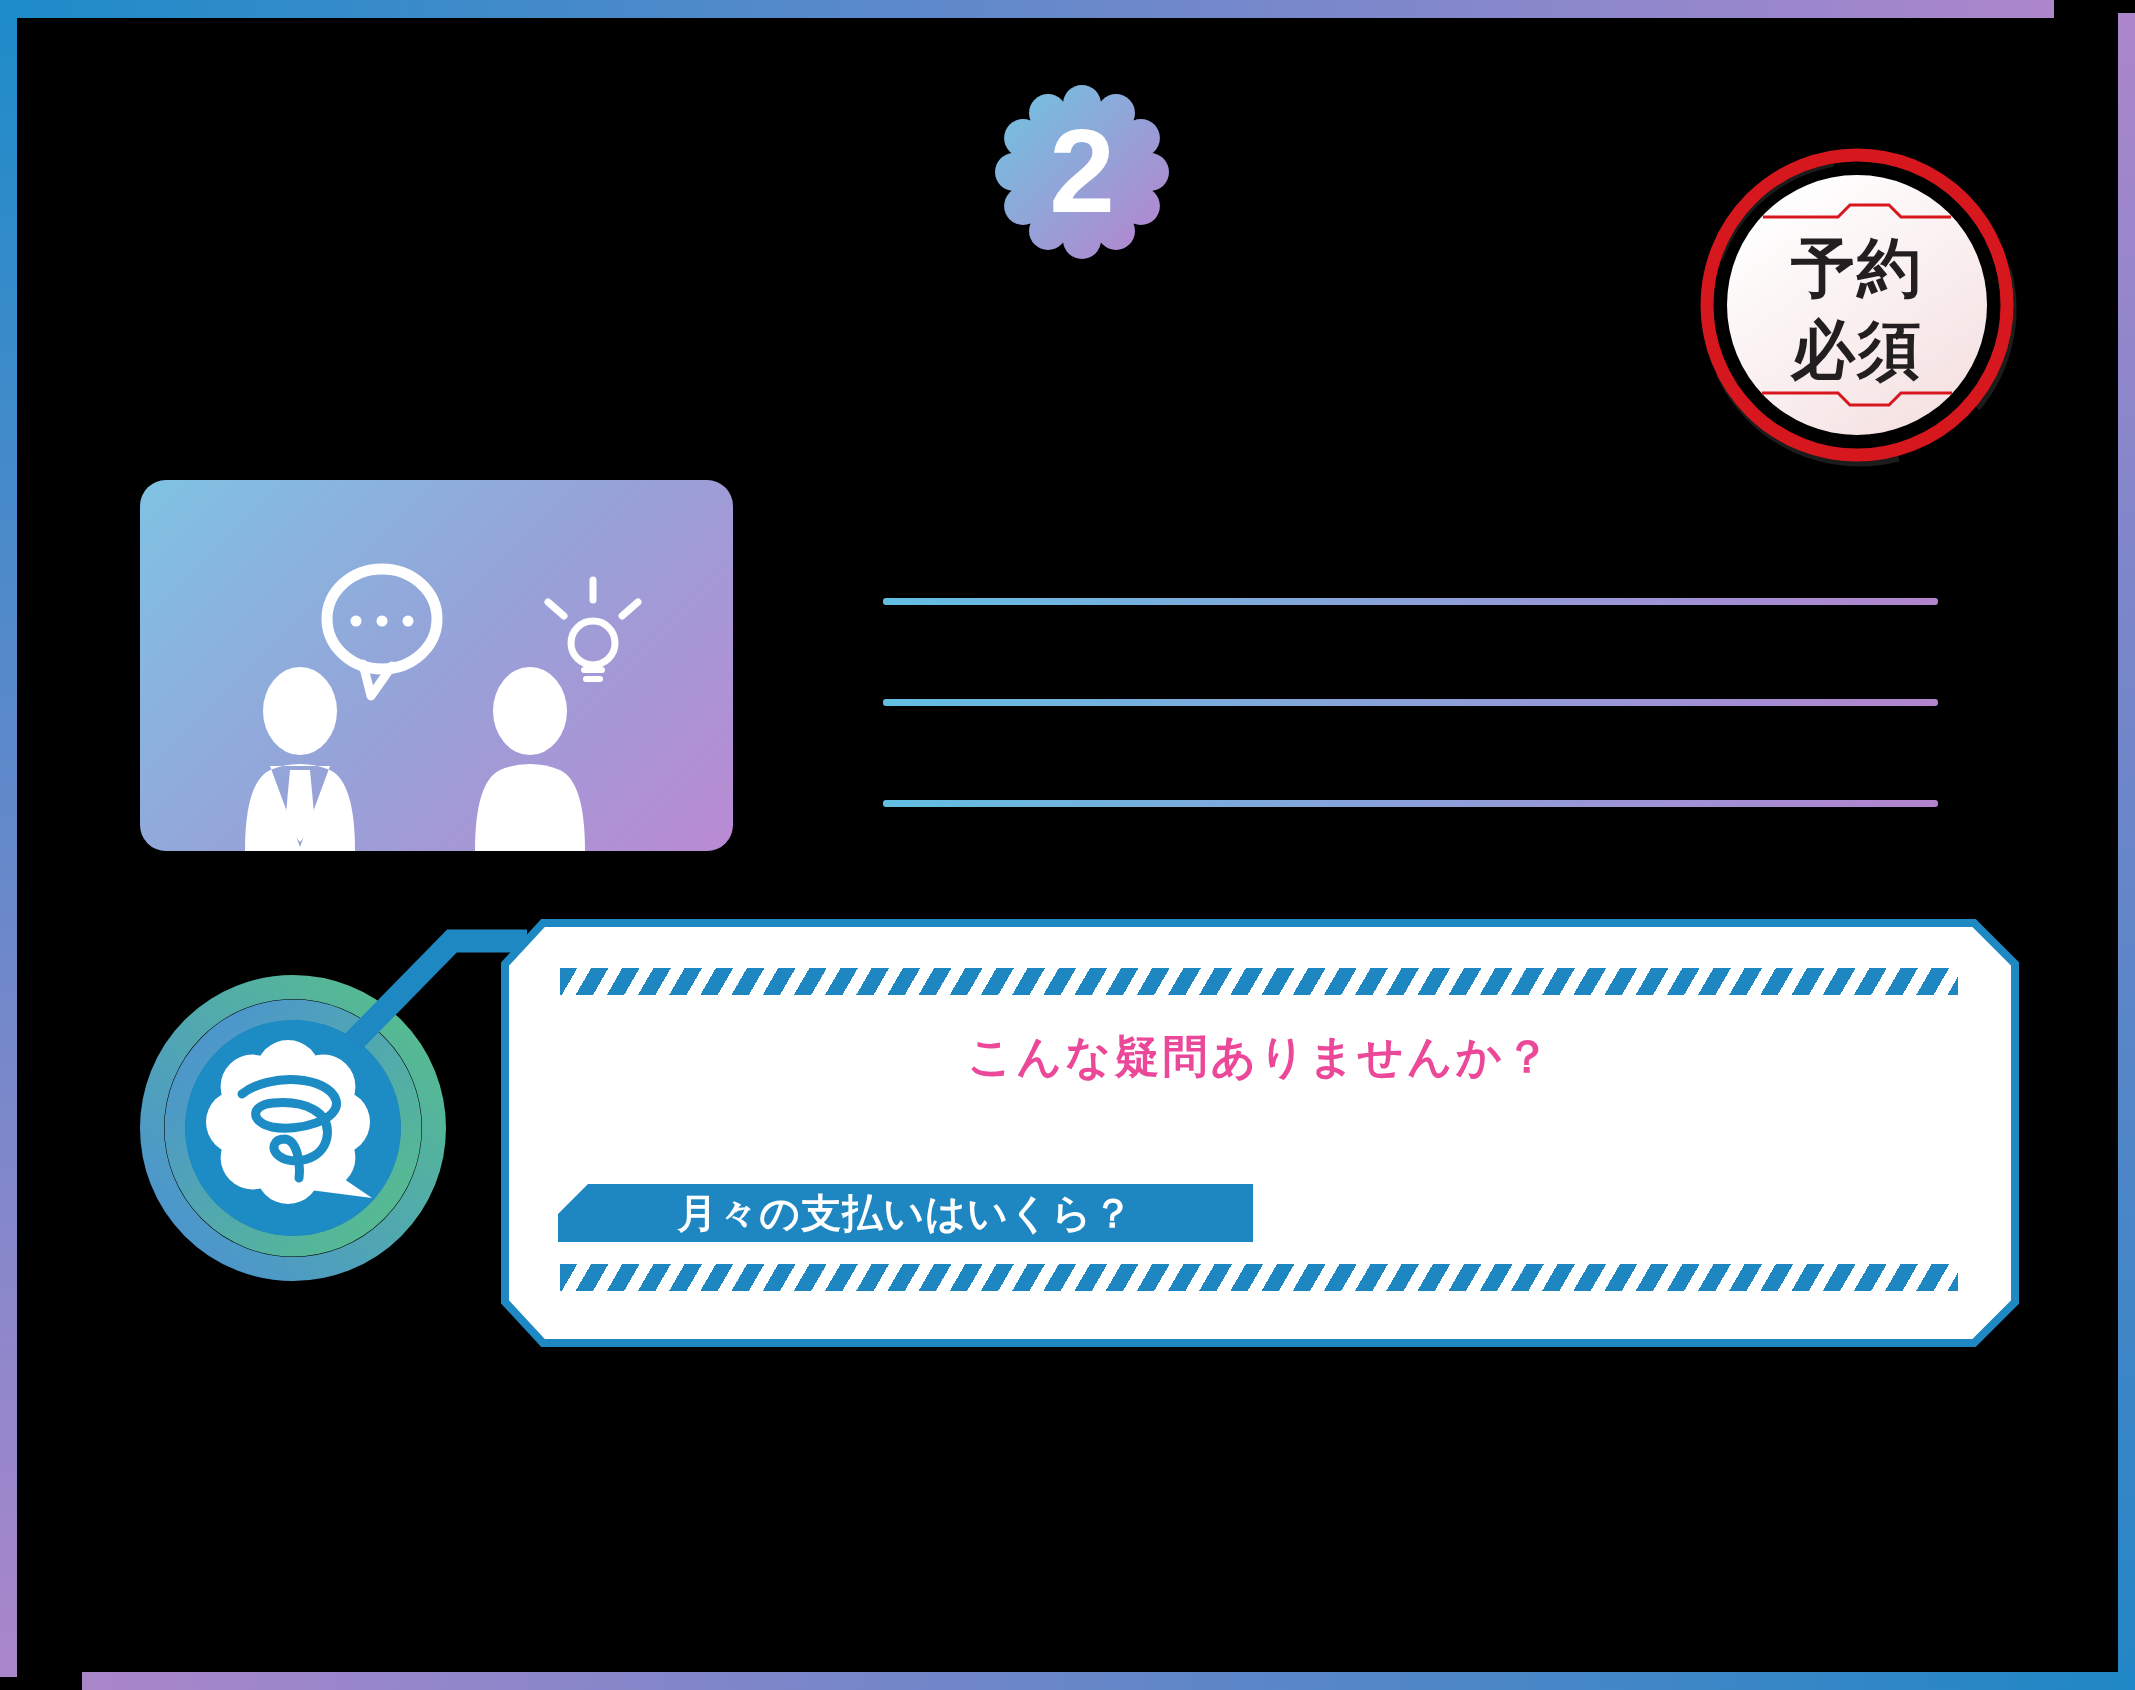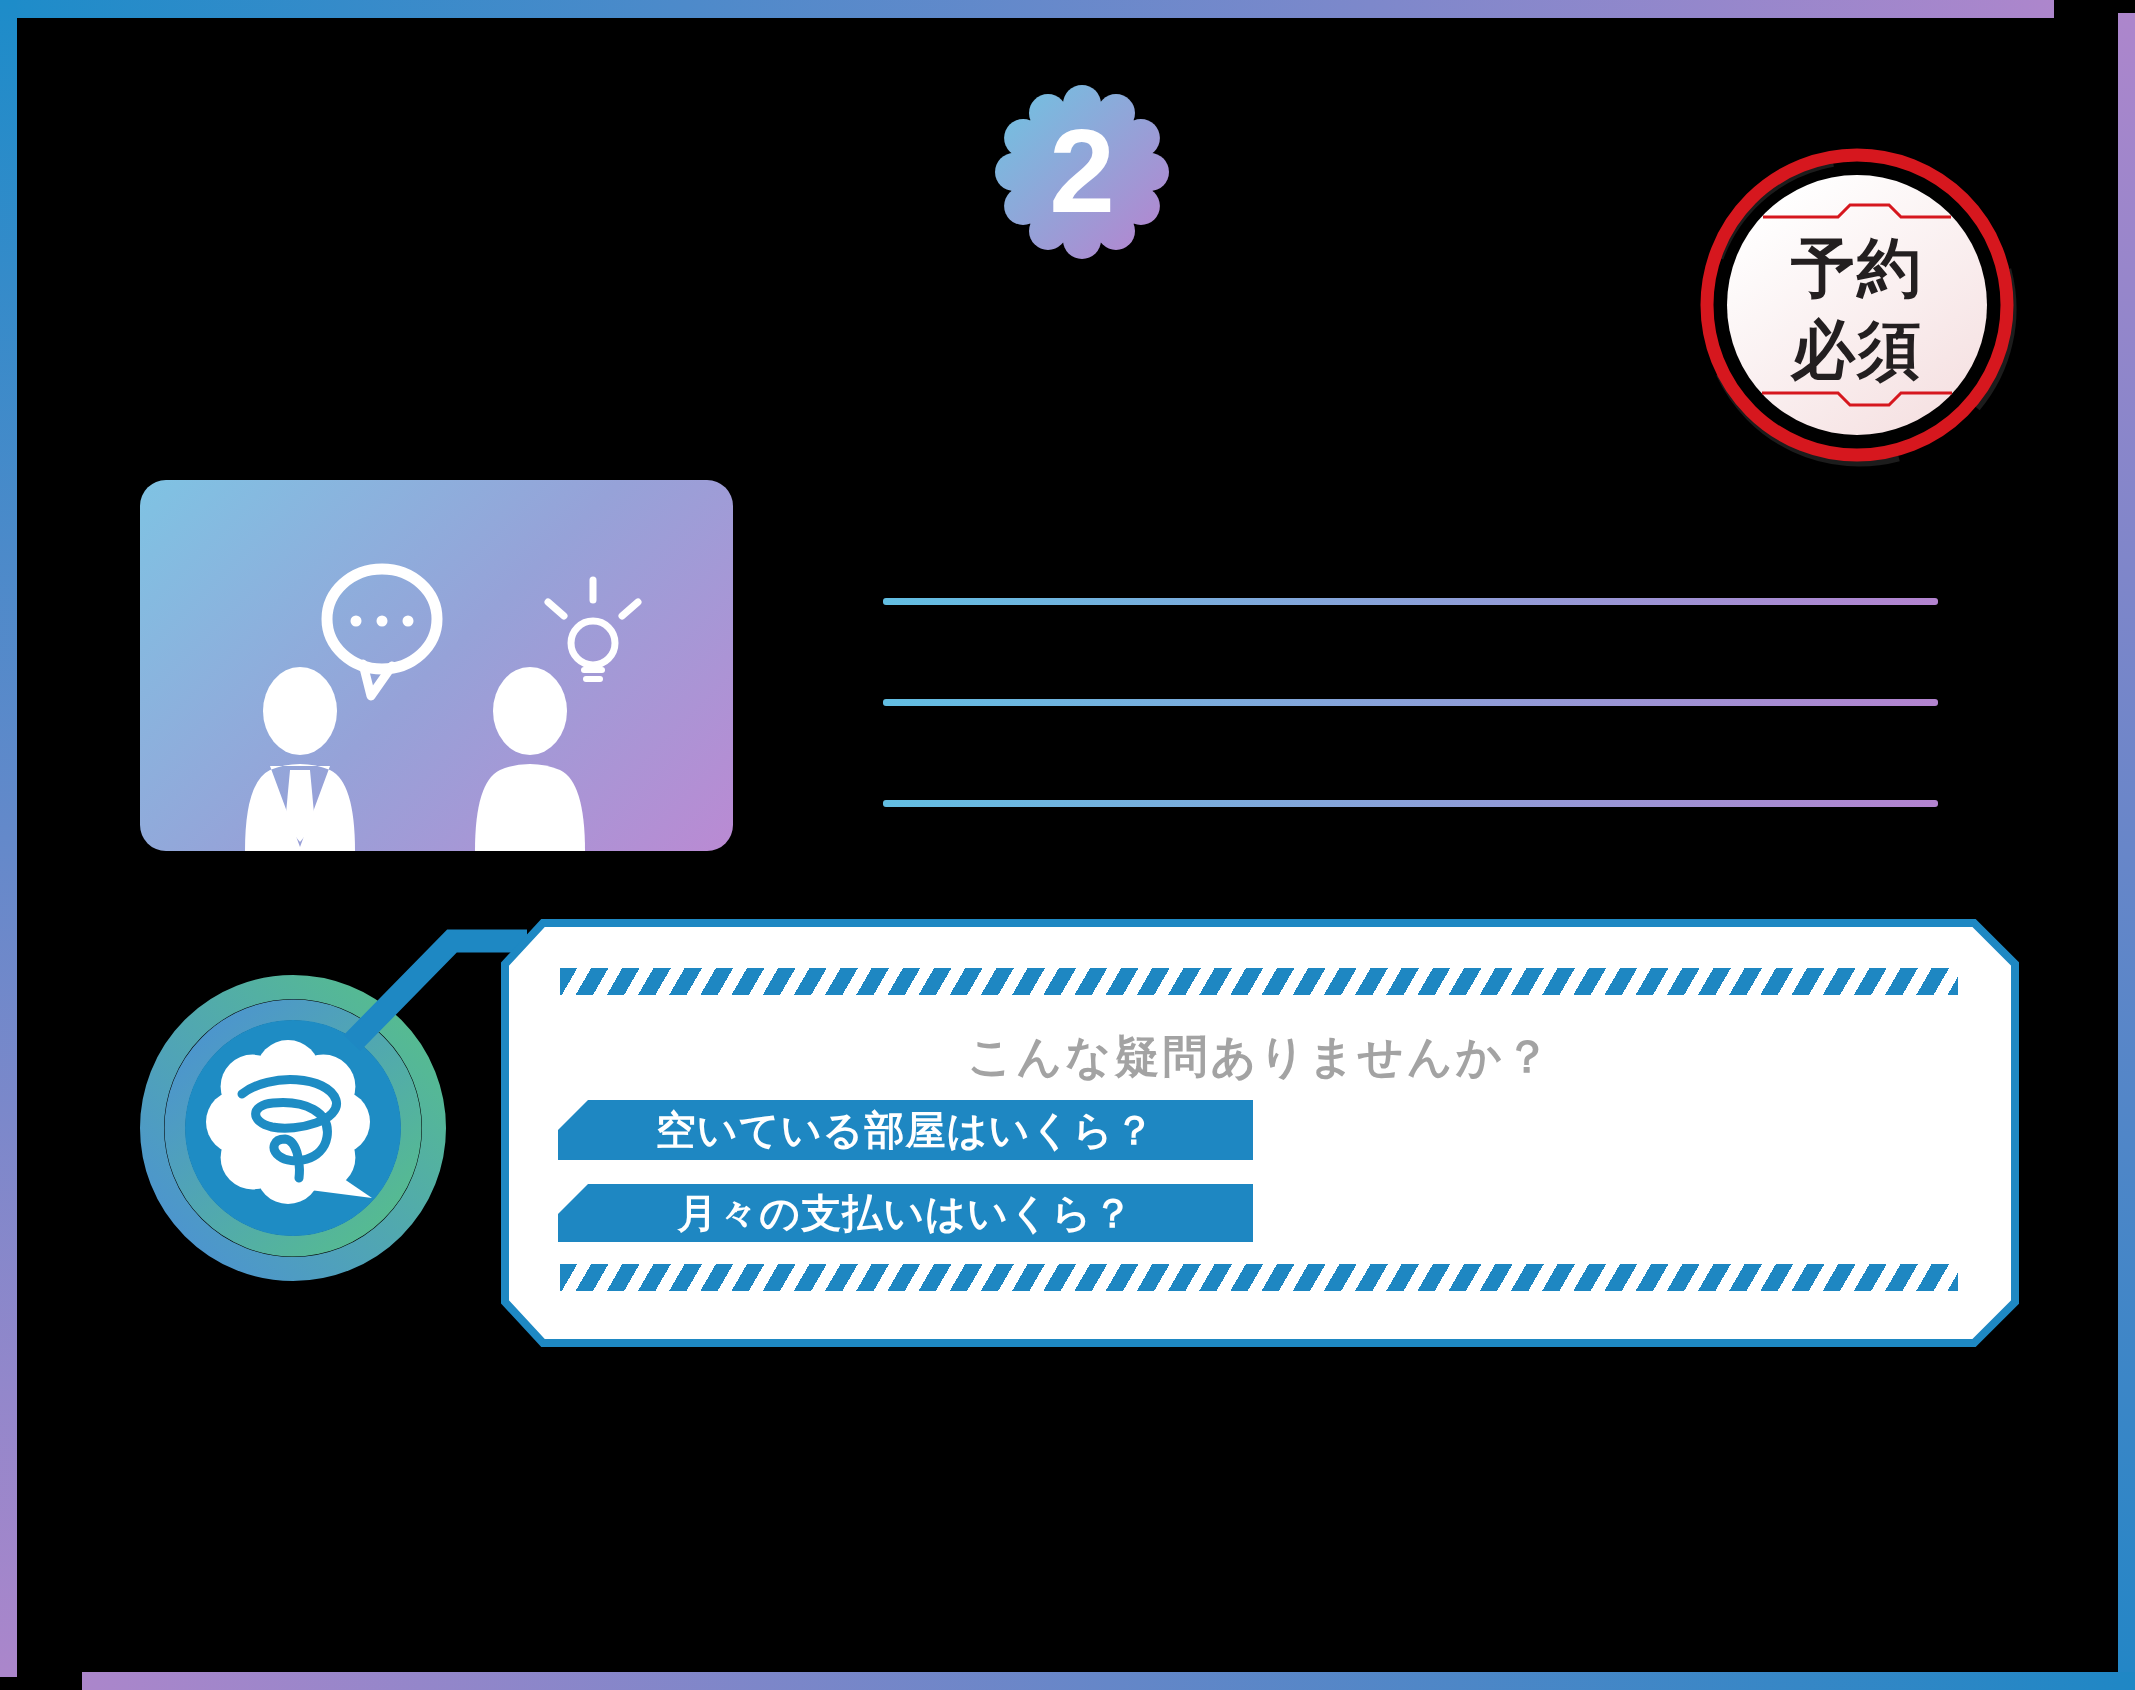--- a/index.html
+++ b/index.html
@@ -19,21 +19,21 @@
 
   
   .uline{left:883px;width:1055px;height:7px;border-radius:3px;
          background:linear-gradient(90deg,#62bee2,#b383cf);}
 
   
   .qbox{left:497px;top:915px;width:1526px;height:436px;}
   .stripes{height:27px;width:1398px;left:63px;
            background:repeating-linear-gradient(120deg,#1e87c2 0 15px,transparent 15px 27px);}
   .qtitle{left:0;top:112px;width:100%;text-align:center;font-size:45px;font-weight:bold;
-          color:#a3a3a3;letter-spacing:3px;}
+          color:#ec4899;letter-spacing:3px;}
   .qbtn{background:#1e87c2;color:#fff;font-size:40px;font-weight:bold;display:flex;
         align-items:center;justify-content:center;letter-spacing:1px;
         clip-path:polygon(30px 0,100% 0,100% 100%,0 100%,0 30px);}
   .r1{top:185px;height:60px;} .r2{top:269px;height:58px;}
   .c1{left:61px;width:695px;} .c2{left:787px;width:678px;}
 
   svg text{font-family:"Liberation Sans","DejaVu Sans",sans-serif;}
 </style>
 </head>
 <body>
@@ -156,18 +156,17 @@
              C323,1161 292,1166 279,1156 C270,1148 274,1139 285,1139
              C296,1140 301,1160 299,1178" fill="none" stroke="#1e8cc4" stroke-width="9" stroke-linecap="round"></path>
   </svg>
 
   <div class="abs qbox">
     <svg width="1526" height="436" viewBox="0 0 1526 436" style="position:absolute;left:0;top:0;">
       <path d="M46,8 L1477,8 L1518,49 L1518,387 L1477,428 L46,428 L8,387 L8,49 Z" fill="#ffffff" stroke="#1e88c3" stroke-width="8"></path>
     </svg>
     <div class="abs stripes" style="top:53px;"></div>
     <div class="abs qtitle">こんな疑問ありませんか？</div>
-    <div class="abs qbtn r1 c1">空いている部屋はいくら？</div>
     <div class="abs qbtn r2 c1">月々の支払いはいくら？</div>
     <div class="abs stripes" style="top:349px;"></div>
   </div>
 
 </div>
 
 </body></html>

